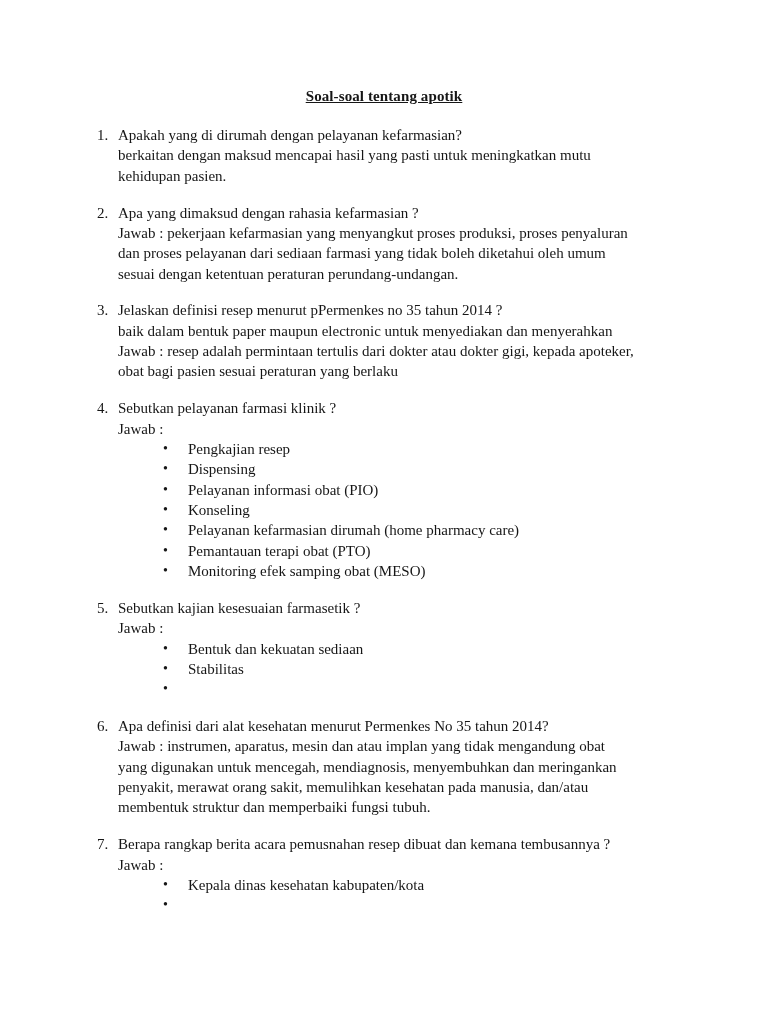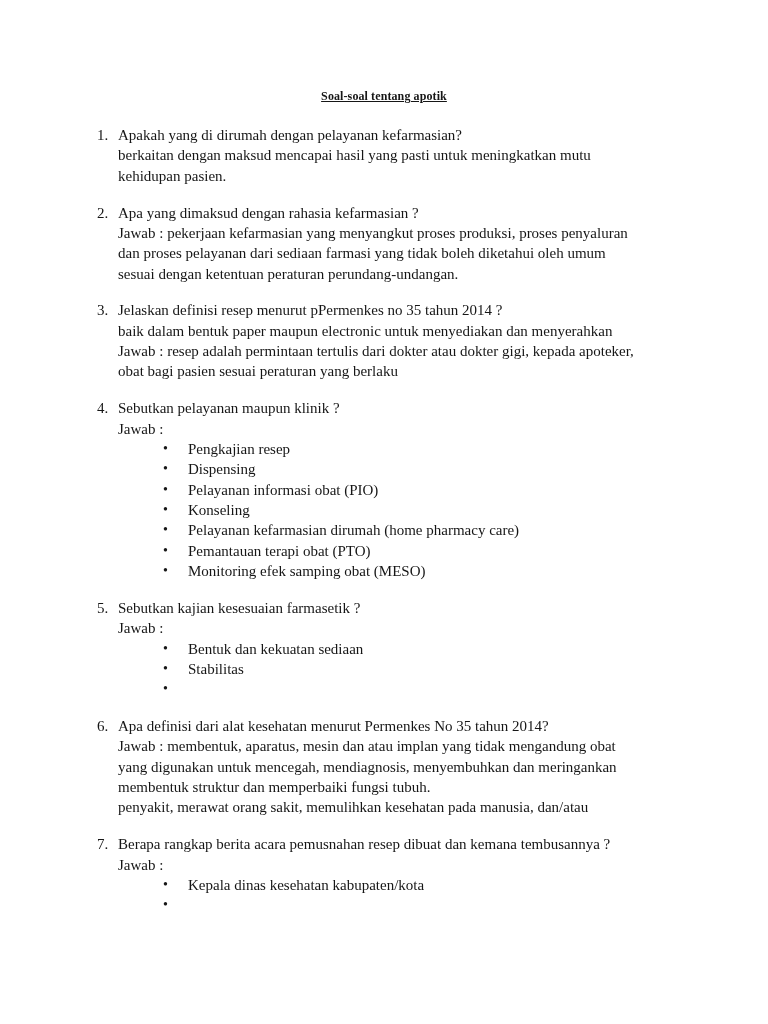--- a/index.html
+++ b/index.html
@@ -13,21 +13,21 @@
   .page {
     position: relative;
     width: 768px;
     height: 1024px;
     background: #ffffff;
     padding-top: 86px;
     overflow: hidden;
   }
   .doc-title {
     text-align: center;
-    font-size: 12px;
+    font-size: 15px;
     font-weight: bold;
     text-decoration: underline;
     line-height: 20px;
     margin-bottom: 19px;
     letter-spacing: 0.1px;
   }
   .content {
     padding-left: 97px;
     padding-right: 30px;
   }
@@ -92,21 +92,21 @@
         <span class="q-text">Jelaskan definisi resep menurut pPermenkes no 35 tahun 2014 ?</span>
       </div>
       <div class="a-line">baik dalam bentuk paper maupun electronic untuk menyediakan dan menyerahkan</div>
       <div class="a-line">Jawab : resep adalah permintaan tertulis dari dokter atau dokter gigi, kepada apoteker,</div>
       <div class="a-line">obat bagi pasien sesuai peraturan yang berlaku</div>
     </div>
 
     <div class="qa">
       <div class="q-row">
         <span class="q-num">4.</span>
-        <span class="q-text">Sebutkan pelayanan maupun klinik ?</span>
+        <span class="q-text">Sebutkan pelayanan farmasi klinik ?</span>
       </div>
       <div class="a-line">Jawab :</div>
       <div class="bullet-row">
         <span class="bullet-marker">•</span>
         <span class="bullet-text">Pengkajian resep</span>
       </div>
       <div class="bullet-row">
         <span class="bullet-marker">•</span>
         <span class="bullet-text">Dispensing</span>
       </div>
@@ -149,24 +149,24 @@
       <div class="bullet-row">
         <span class="bullet-marker">•</span>
       </div>
     </div>
 
     <div class="qa">
       <div class="q-row">
         <span class="q-num">6.</span>
         <span class="q-text">Apa definisi dari alat kesehatan menurut Permenkes No 35 tahun 2014?</span>
       </div>
-      <div class="a-line">Jawab : membentuk, aparatus, mesin dan atau implan yang tidak mengandung obat</div>
+      <div class="a-line">Jawab : instrumen, aparatus, mesin dan atau implan yang tidak mengandung obat</div>
       <div class="a-line">yang digunakan untuk mencegah, mendiagnosis, menyembuhkan dan meringankan</div>
+      <div class="a-line">penyakit, merawat orang sakit, memulihkan kesehatan pada manusia, dan/atau</div>
       <div class="a-line">membentuk struktur dan memperbaiki fungsi tubuh.</div>
-      <div class="a-line">penyakit, merawat orang sakit, memulihkan kesehatan pada manusia, dan/atau</div>
     </div>
 
     <div class="qa">
       <div class="q-row">
         <span class="q-num">7.</span>
         <span class="q-text">Berapa rangkap berita acara pemusnahan resep dibuat dan kemana tembusannya ?</span>
       </div>
       <div class="a-line">Jawab :</div>
       <div class="bullet-row">
         <span class="bullet-marker">•</span>

